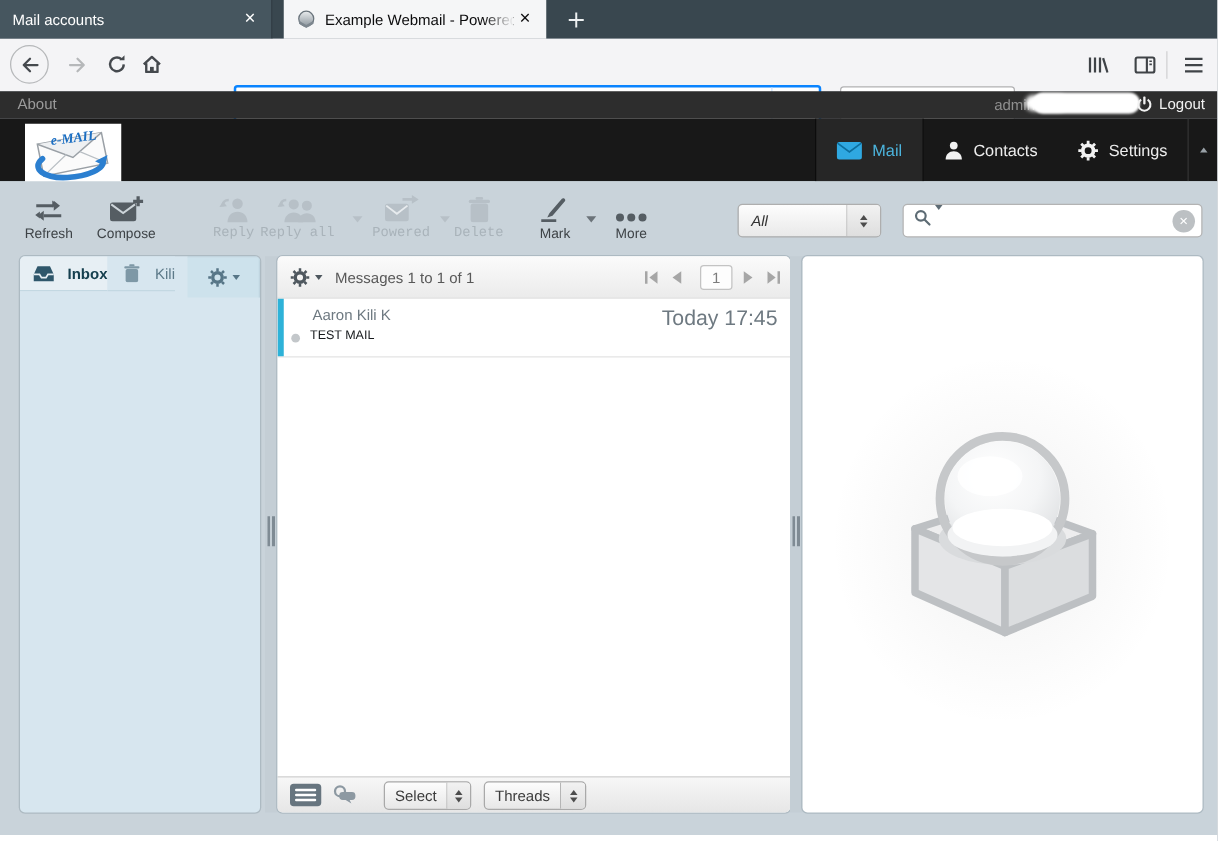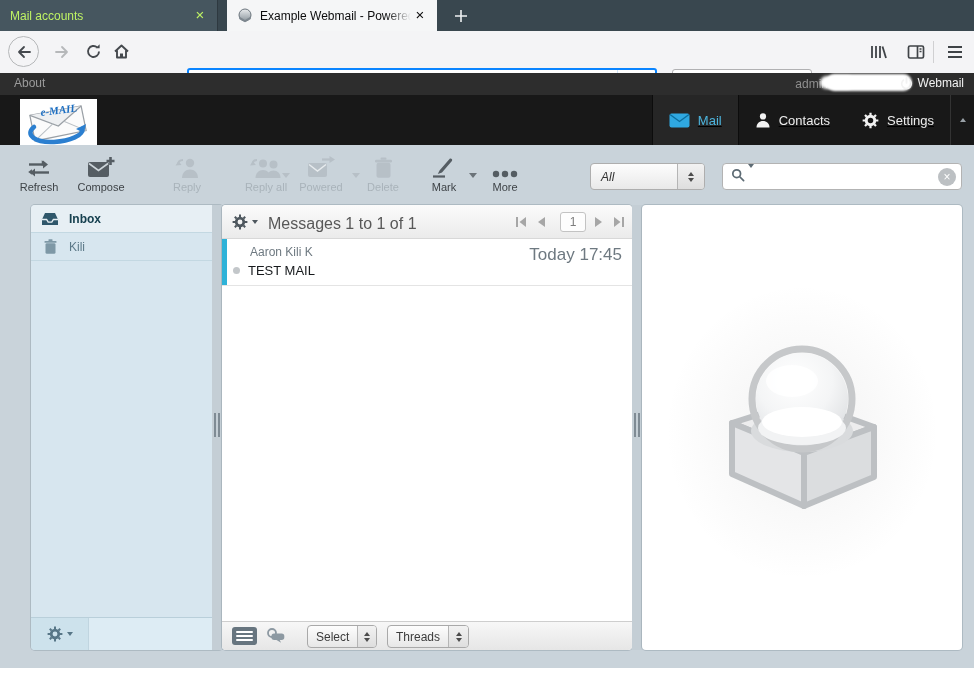--- a/index.html
+++ b/index.html
@@ -3,21 +3,21 @@
 <meta charset="utf-8">
 <style>
   * { margin:0; padding:0; box-sizing:border-box; }
   html,body { background:#e0e0e0; }
   body { font-family:"Liberation Sans","DejaVu Sans",sans-serif; }
   .window { position:relative; width:974px; height:673px; overflow:hidden; background:#c9d3da; }
 
   
   .tabbar { position:absolute; left:0; top:0; width:974px; height:31px; background:#39474f; }
   .tab { position:absolute; top:0; height:31px; display:flex; align-items:center; padding:0 8px 0 10px; font-size:12px; cursor:default; }
-  .tab.inactive { left:0; width:218px; background:#46565f; color:#bef264; border-right:1px solid #2e3940; }
+  .tab.inactive { left:0; width:218px; background:#46565f; color:#ffffff; border-right:1px solid #2e3940; }
   .tab.active { left:227px; width:210px; background:#f5f6f7; color:#0c0c0d; }
   .tab-title { flex:1; white-space:nowrap; overflow:hidden; position:relative; }
   .tab.active .tab-title::after { content:""; position:absolute; right:0; top:0; bottom:0; width:24px; background:linear-gradient(to right, rgba(245,246,247,0), #f5f6f7); }
   .tab-close { width:18px; height:18px; line-height:16px; text-align:center; font-size:15px; color:inherit; border-radius:2px; }
   .favicon { width:16px; height:16px; margin-right:7px; flex:none; }
   .newtab { position:absolute; left:445px; top:0; width:32px; height:31px; display:flex; align-items:center; justify-content:center; color:#eef1f2; }
 
   
   .navbar { position:absolute; left:0; top:31px; width:974px; height:42px; background:#f4f4f6; }
   .nav-icon { position:absolute; top:5px; width:31px; height:31px; display:flex; align-items:center; justify-content:center; color:#45494e; }
@@ -42,81 +42,81 @@
   .rc-topbar { position:absolute; left:0; top:73px; width:974px; height:22px; background:#2d2d2d; font-size:12px; }
   .rc-about { position:absolute; left:14px; top:3px; color:#9b9b9b; }
   .rc-user { position:absolute; right:146px; top:4px; color:#8f8f8f; }
   .redaction { position:absolute; right:62px; top:1px; width:86px; height:17px; background:#fff; border-radius:9px; filter:blur(1px); }
   .redaction2 { position:absolute; right:120px; top:3px; width:34px; height:13px; background:#fff; border-radius:7px; filter:blur(1.5px); }
   .rc-logout { position:absolute; right:10px; top:3px; color:#f2f2f2; display:flex; align-items:center; gap:5px; }
 
   
   .rc-banner { position:absolute; left:0; top:95px; width:974px; height:50px; background:#181818; }
   .rc-logo { position:absolute; left:20px; top:4px; width:77px; height:47px; background:#fff; }
-  .taskbar { position:absolute; right:0; top:0; height:50px; display:flex; align-items:stretch;text-decoration:underline; }
+  .taskbar { position:absolute; right:0; top:0; height:50px; display:flex; align-items:stretch; }
   .task-btn { display:flex; align-items:center; gap:8px; padding:0 16px; font-size:13px; color:#ededed; }
   .task-btn.active { background:#262626; border-left:1px solid #0c0c0c; border-right:1px solid #0c0c0c; color:#4cb4dd; }
   .task-collapse { width:24px; display:flex; align-items:center; justify-content:center; border-left:1px solid #333; color:#99a1a7; }
 
   
   .rc-main { position:absolute; left:0; top:145px; width:974px; height:528px; background:#c9d3da; }
   .bottom-white { position:absolute; left:0; bottom:0; width:974px; height:5px; background:#fff; }
 
   
   .rc-toolbar { position:absolute; left:0; top:0; width:974px; height:60px; }
   .tbtn { position:absolute; top:7px; display:flex; flex-direction:column; align-items:center; gap:3px; }
   .tbtn .ic { height:26px; display:flex; align-items:flex-end; justify-content:center; }
   .tbtn .lbl { font-size:11px; color:#3e4347; white-space:nowrap; }
   .tbtn.disabled .lbl { color:#a9b3ba; }
   .tbtn { color:#555d63; }
-  .tbtn.disabled { color:#b7c0c7; }
+  .tbtn.disabled { color:#b7c0c7;font-family:Liberation Mono, monospace; }
   .tcaret { position:absolute; top:33px; color:#6b7379; }
   .tcaret.disabled { color:#b7c0c7; }
   .tri-down { width:0; height:0; border-left:4px solid transparent; border-right:4px solid transparent; border-top:5px solid currentColor; }
   .tri-up-sm { width:0; height:0; border-left:3.5px solid transparent; border-right:3.5px solid transparent; border-bottom:4.5px solid currentColor; }
   .tri-down-sm { width:0; height:0; border-left:3.5px solid transparent; border-right:3.5px solid transparent; border-top:4.5px solid currentColor; }
   .rc-filter { position:absolute; left:590px; top:18px; width:115px; height:27px; background:linear-gradient(#fdfdfd,#e9e9e9); border:1px solid #aeaeae; border-radius:4px; display:flex; align-items:center; font-size:12px; color:#333;font-style:italic; }
   .rc-filter .val { padding-left:10px; flex:1; }
   .spinner { width:27px; align-self:stretch; border-left:1px solid #b5b5b5; background:linear-gradient(#f2f2f2,#dedede); display:flex; flex-direction:column; align-items:center; justify-content:center; gap:2px; color:#4c4c4c; border-radius:0 3px 3px 0; }
   .rc-search { position:absolute; left:722px; top:18px; width:240px; height:27px; background:#fff; border:1px solid #b3b3b3; border-radius:4px; display:flex; align-items:center; }
   .rc-search .mag { color:#5d6b74; margin-left:8px; }
   .rc-search .mcaret { color:#5d6b74; margin-left:3px; }
   .rc-search input { flex:1; border:none; outline:none; background:transparent; font-size:12px; margin-left:6px; font-family:inherit; }
   .rc-clear { width:18px; height:18px; border-radius:50%; background:#bcc0c3; color:#fff; display:flex; align-items:center; justify-content:center; font-size:12px; margin-right:5px; }
 
   
   .panel { position:absolute; top:60px; height:445px; border-radius:4px; box-shadow:0 0 0 1px rgba(90,110,125,.25); }
-  .sidebar { left:31px; width:192px; background:#d7e6ef; overflow:hidden; display:flex; flex-direction:column; }
+  .sidebar { left:16px; width:192px; background:#d7e6ef; overflow:hidden; display:flex; flex-direction:row; }
   .folder { height:28px; display:flex; align-items:center; gap:10px; padding-left:10px; border-bottom:1px solid #c3d8e2; font-size:12px; color:#5d7a89; background:#d7e6ef; }
   .folder .fic { width:18px; display:flex; justify-content:center; color:#7e98a6; }
   .folder.selected { background:#e7eff4; color:#16404f; font-weight:bold; }
   .folder.selected .fic { color:#2f576b; }
   .side-fill { flex:1; }
   .side-footer { height:33px; border-top:1px solid #b9cfda; display:flex; }
   .side-foot-left { width:58px; background:#cde2ec; border-right:1px solid #c0d5e0; display:flex; align-items:center; justify-content:center; gap:4px; color:#577687; }
   .side-foot-right { flex:1; background:#ddecf4; }
 
   .splitter { position:absolute; top:60px; height:445px; width:10px; background:#c4ced5; }
   .sp1 { left:212px; } .sp2 { left:632px; }
   .grip { position:absolute; top:208px; left:2px; width:6px; height:24px;
           background:linear-gradient(to right,#7f8b94 2px,transparent 2px,transparent 4px,#7f8b94 4px); }
 
   .msglist { left:222px; width:410px; background:#fff; display:flex; flex-direction:column; overflow:hidden; }
   .list-header { height:34px; background:linear-gradient(#fbfbfb,#ebebeb); border-bottom:1px solid #d8d8d8; position:relative; flex:none; }
   .lh-gear { position:absolute; left:10px; top:9px; color:#4e575e; display:flex; align-items:center; gap:4px; }
-  .lh-count { position:absolute; left:46px; top:10px; font-size:16px; color:#585858; }
+  .lh-count { position:absolute; left:46px; top:10px; font-size:12px; color:#585858; }
   .pg { position:absolute; top:9px; width:14px; height:16px; color:#a6a6a6; display:flex; align-items:center; justify-content:center; }
   .pg-first { right:104px; } .pg-prev { right:84px; } .pg-next { right:26px; } .pg-last { right:6px; }
   .pg-box { position:absolute; right:46px; top:7px; width:26px; height:20px; border:1px solid #c3c3c3; border-radius:3px; background:#fdfdfd; font-size:12px; color:#7c7c7c; text-align:center; line-height:18px; }
   .msg-row { position:relative; height:47px; border-bottom:1px solid #e4e4e4; flex:none; background:#fff; }
   .msg-accent { position:absolute; left:0; top:0; width:5px; height:100%; background:#2eb2d8; }
   .msg-sender { position:absolute; left:28px; top:6px; font-size:12px; color:#6e7981; }
   .msg-date { position:absolute; right:10px; top:6px; font-size:17px; color:#6e7981; }
   .msg-dot { position:absolute; left:11px; top:28px; width:7px; height:7px; border-radius:50%; background:#c3c7ca; }
-  .msg-subject { position:absolute; left:26px; top:24px; font-size:13px; color:#16191c; }
+  .msg-subject { position:absolute; left:26px; top:24px; font-size:10px; color:#16191c; }
   .list-fill { flex:1; background:#fff; }
   .list-footer { height:29px; background:linear-gradient(#f7f7f7,#e6e6e6); border-top:1px solid #cecece; position:relative; flex:none; }
   .lf-listbtn { position:absolute; left:10px; top:5px; width:25px; height:18px; background:#67757f; border-radius:3px; display:flex; flex-direction:column; justify-content:center; gap:2px; padding:0 4px; }
   .lf-listbtn i { display:block; height:2px; background:#fff; border-radius:1px; }
   .lf-chat { position:absolute; left:44px; top:6px; color:#8d99a2; }
   .mini-select { position:absolute; top:3px; height:23px; background:linear-gradient(#fdfdfd,#e7e7e7); border:1px solid #a9a9a9; border-radius:4px; display:flex; align-items:center; font-size:12px; color:#3c3c3c; }
   .mini-select .val { padding:0 8px; flex:1; }
   .mini-select .spinner { width:22px; }
   .ms-select { left:85px; width:70px; }
   .ms-threads { left:165px; width:82px; }
@@ -229,21 +229,21 @@
   <div class="rc-topbar">
     <span class="rc-about">About</span>
     <span class="rc-user">admin</span>
     <span class="redaction2"></span>
     <span class="redaction"></span>
     <span class="rc-logout">
       <svg width="13" height="13" viewBox="0 0 14 14">
           <path d="M7 1v5.2" stroke="#f2f2f2" stroke-width="2" stroke-linecap="round" fill="none"></path>
           <path d="M4.2 2.9a5.2 5.2 0 1 0 5.6 0" fill="none" stroke="#f2f2f2" stroke-width="1.8"></path>
         </svg>
-      <span>Webmail</span>
+      <span>Logout</span>
     </span>
   </div>
 
   <div class="rc-banner">
     <div class="rc-logo">
       <svg width="77" height="47" viewBox="0 0 77 47">
         <g transform="rotate(-7 38 24)">
           <polygon points="11,13 63,10 65,35 13,39" fill="#fbfbfb" stroke="#9aa0a6" stroke-width="1.2"></polygon>
           <path d="M11,13 L38,27 L63,10" fill="#eef0f2" stroke="#9aa0a6" stroke-width="1.2"></path>
           <path d="M13,39 L33,24 M65,35 L44,23" fill="none" stroke="#b9bfc4" stroke-width="1"></path>
@@ -315,21 +315,21 @@
         <span class="ic">
           <svg width="24" height="22" viewBox="0 0 24 22">
               <path d="M8 4 C5 4 3 6 3 9" fill="none" stroke="currentColor" stroke-width="2"></path>
               <path d="M0.5 9.5 l3-4.5 3 4z" fill="currentColor"></path>
               <circle cx="15" cy="7" r="4.2" fill="currentColor"></circle>
               <path d="M7 22 c0-5.5 3.6-8.6 8-8.6 s8 3.1 8 8.6 z" fill="currentColor"></path>
             </svg>
         </span>
         <span class="lbl">Reply</span>
       </div>
-      <div class="tbtn disabled" style="left:236px;width:60px;">
+      <div class="tbtn disabled" style="left:208px;width:60px;">
         <span class="ic">
           <svg width="32" height="22" viewBox="0 0 32 22">
               <path d="M7 4 C4 4 2.5 6 2.5 9" fill="none" stroke="currentColor" stroke-width="2"></path>
               <path d="M0 9.5 l2.8-4.5 3 4z" fill="currentColor"></path>
               <circle cx="13" cy="7.5" r="4" fill="currentColor"></circle>
               <path d="M5.5 22 c0-5 3.3-8 7.5-8 s7.5 3 7.5 8 z" fill="currentColor"></path>
               <circle cx="23.5" cy="8.5" r="4" fill="currentColor"></circle>
               <path d="M16.5 22 c0-4.6 3-7.4 7-7.4 s7 2.8 7 7.4 z" fill="currentColor"></path>
             </svg>
         </span>

